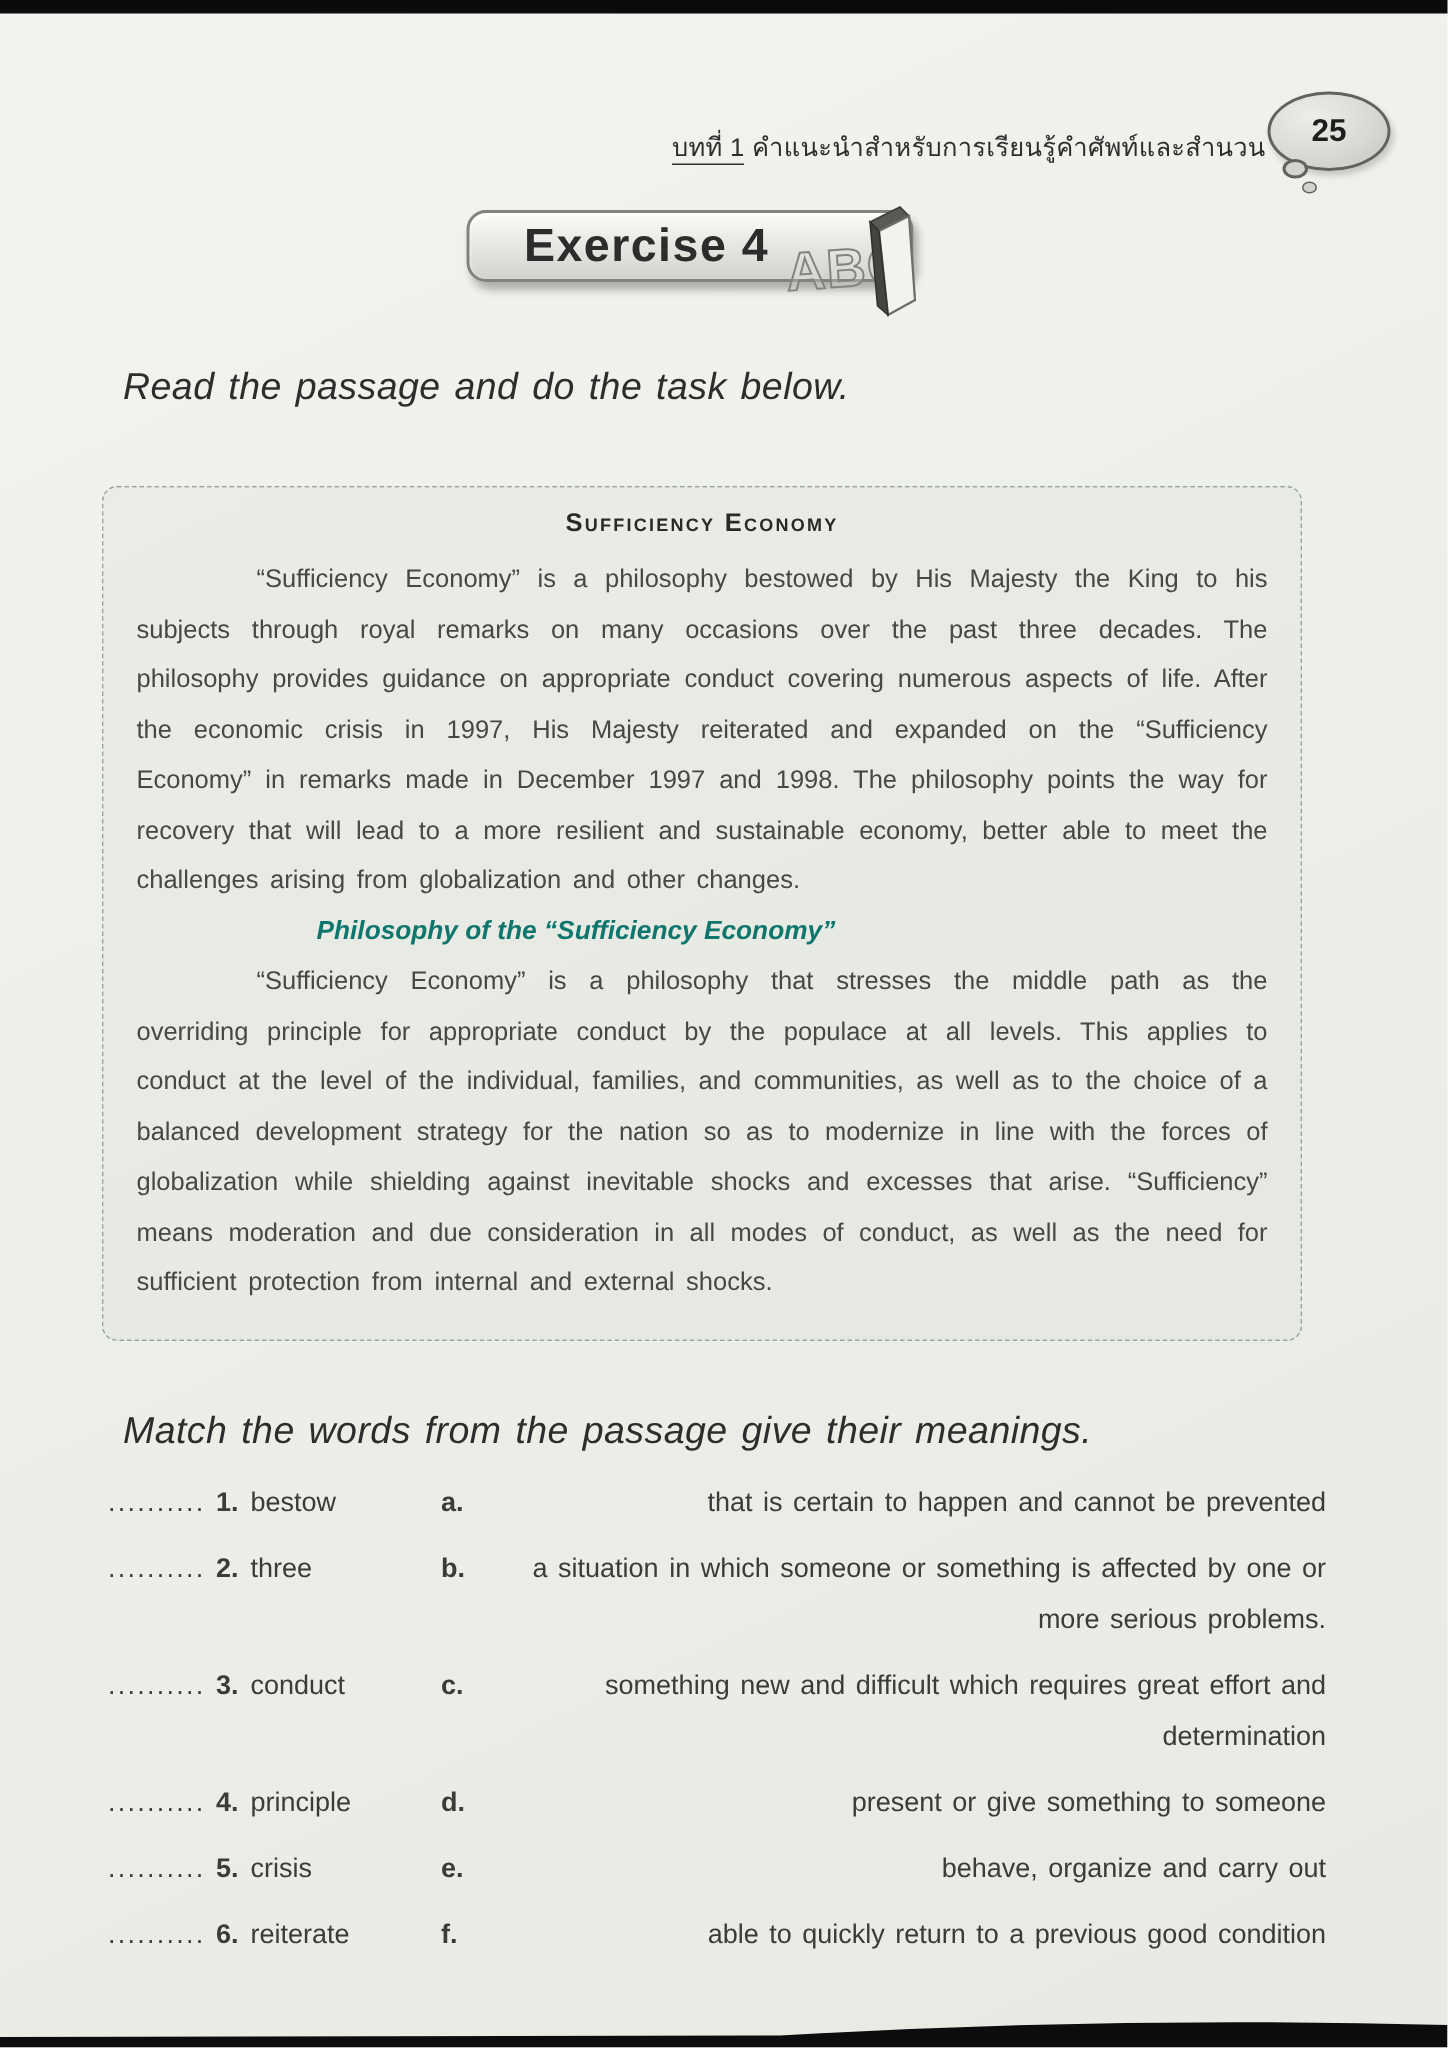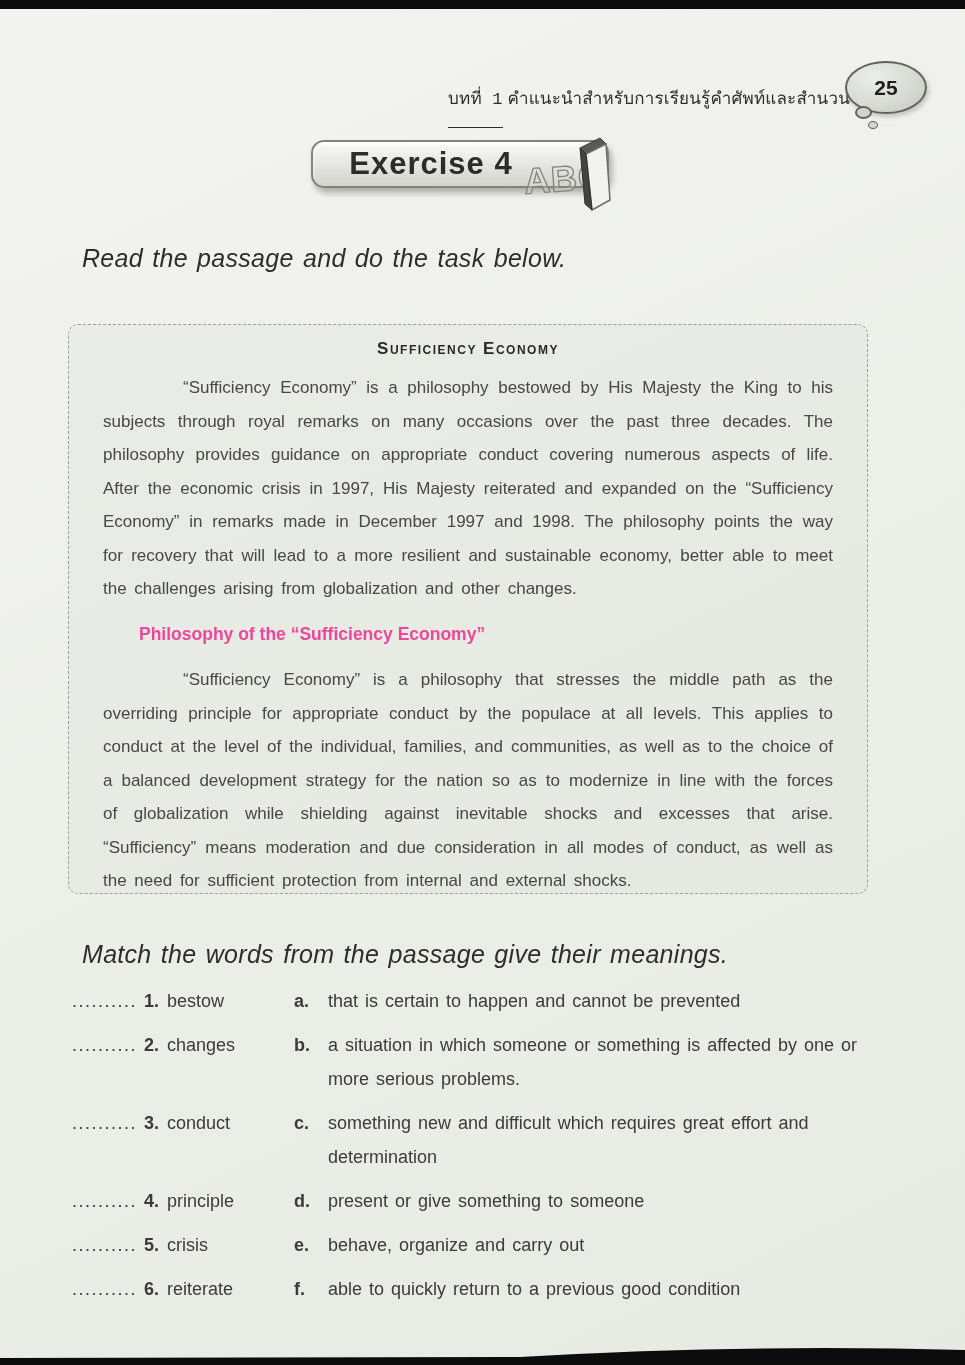--- a/index.html
+++ b/index.html
@@ -15,21 +15,21 @@
   
   .scan-top { position: absolute; top: 0; left: 0; width: 965px; height: 9px; background: #0b0b0b; }
   .scan-bottom { position: absolute; bottom: 0; left: 0; width: 965px; height: 24px; }
 
   
   .thai-header {
     position: absolute; top: 84px; left: 448px; width: 380px;
     font-size: 17px; color: #2e2e2e; letter-spacing: 0.2px;
     white-space: nowrap;
   }
-  .thai-header .chapter { border-bottom: 1.5px solid #2e2e2e; padding-bottom: 18px; font-family: Liberation Mono, monospace; }
+  .thai-header .chapter { border-bottom: 1.5px solid #2e2e2e; padding-bottom: 1px; }
 
   .page-bubble {
     position: absolute; top: 61px; left: 845px; width: 82px; height: 53px;
     background: radial-gradient(ellipse at 35% 30%, #eceee9 0%, #d6d8d2 60%, #c2c4bf 100%);
     border: 2px solid #62625d; border-radius: 50%;
     display: flex; align-items: center; justify-content: center;
     font-size: 21px; font-weight: bold; color: #1e1e1e;
     box-shadow: 2px 3px 4px rgba(0,0,0,0.18);
   }
   .bubble-tail-1 {
@@ -80,38 +80,38 @@
     padding: 12px 22px 0 22px;
   }
   .passage-title {
     text-align: center; font-size: 17px; font-weight: bold;
     font-variant: small-caps; letter-spacing: 1.5px; color: #292929;
     margin: 2px 0 10px 0;
   }
   .passage-p {
     font-size: 17px; line-height: 33.5px; color: #474747;
     text-align: justify; text-indent: 80px; word-spacing: 3px;
-    margin: 12px;
+    margin: 0;
   }
   .passage-sub {
-    font-size: 17.5px; font-weight: bold; color: #ec4899;
-    line-height: 33.5px; margin: 0 0 0 48px;
+    font-size: 17.5px; font-weight: bold; color: #0f766e;
+    line-height: 33.5px; margin: 0 0 0 120px; font-style: italic;
   }
 
   
   .match-list { position: absolute; top: 984px; left: 72px; width: 812px; }
   .match-row {
     display: grid; grid-template-columns: 72px 150px 34px 1fr;
     font-size: 18px; line-height: 34px; color: #3b3b3b;
     margin-bottom: 10px; align-items: start;
   }
   .blank { letter-spacing: 1.5px; color: #3b3b3b; }
   .num, .letter { font-weight: bold; }
   .word { margin-left: 8px; }
-  .definition { word-spacing: 2px; text-align: left; }
+  .definition { word-spacing: 2px; text-align: right; }
 </style>
 </head>
 <body>
 
 <div class="scan-top"></div>
 
 <div class="thai-header">
   <span class="chapter">บทที่ 1</span>
   <span>คำแนะนำสำหรับการเรียนรู้คำศัพท์และสำนวน</span>
 </div>
@@ -147,21 +147,21 @@
 
   <div class="match-row">
     <span class="blank">..........</span>
     <span><span class="num">1.</span><span class="word">bestow</span></span>
     <span class="letter">a.</span>
     <span class="definition">that is certain to happen and cannot be prevented</span>
   </div>
 
   <div class="match-row">
     <span class="blank">..........</span>
-    <span><span class="num">2.</span><span class="word">changes</span></span>
+    <span><span class="num">2.</span><span class="word">three</span></span>
     <span class="letter">b.</span>
     <span class="definition">a situation in which someone or something is affected by one or more serious problems.</span>
   </div>
 
   <div class="match-row">
     <span class="blank">..........</span>
     <span><span class="num">3.</span><span class="word">conduct</span></span>
     <span class="letter">c.</span>
     <span class="definition">something new and difficult which requires great effort and determination</span>
   </div>

